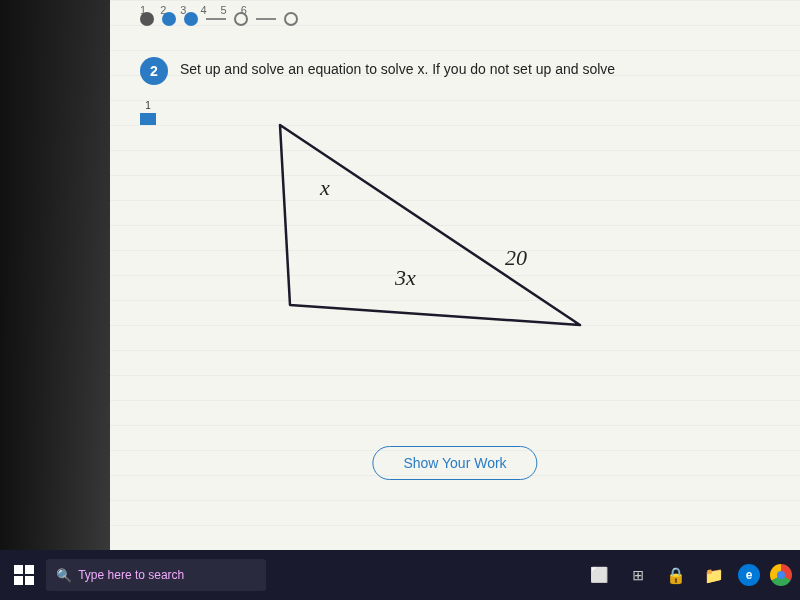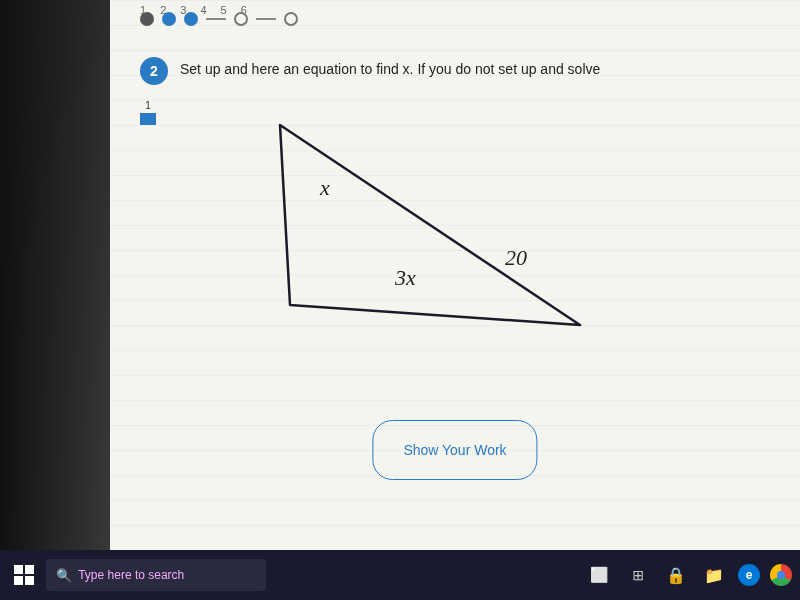--- a/index.html
+++ b/index.html
@@ -159,21 +159,21 @@
       width: 100%;
       height: 100%;
     }
 
     
     .show-work-btn {
       position: absolute;
       bottom: 70px;
       left: 50%;
       transform: translateX(-50%);
-      padding: 21px 30px;
+      padding: 8px 30px;
       border: 1.5px solid #2a7bc4;
       background: transparent;
       color: #2a7bc4;
       font-size: 14px;
       border-radius: 20px;
       cursor: pointer;
       white-space: nowrap;
     }
 
     
@@ -306,21 +306,21 @@
       <div class="dot dot-empty"></div>
       <div class="dot-connector"></div>
       <div class="dot dot-empty"></div>
     </div>
 
     <div class="question-section">
       <div class="question-header">
         <div class="question-number-badge">
           <span>2</span>
         </div>
-        <div class="question-text">Set up and here an equation to find x. If you do not set up and solve</div>
+        <div class="question-text">Set up and solve an equation to solve x. If you do not set up and solve</div>
       </div>
     </div>
 
     <div class="point-indicator">
       <span class="point-number">1</span>
       <div class="point-box"></div>
     </div>
 
     <div class="triangle-container">
       <svg class="triangle-svg" viewBox="0 0 400 280">

